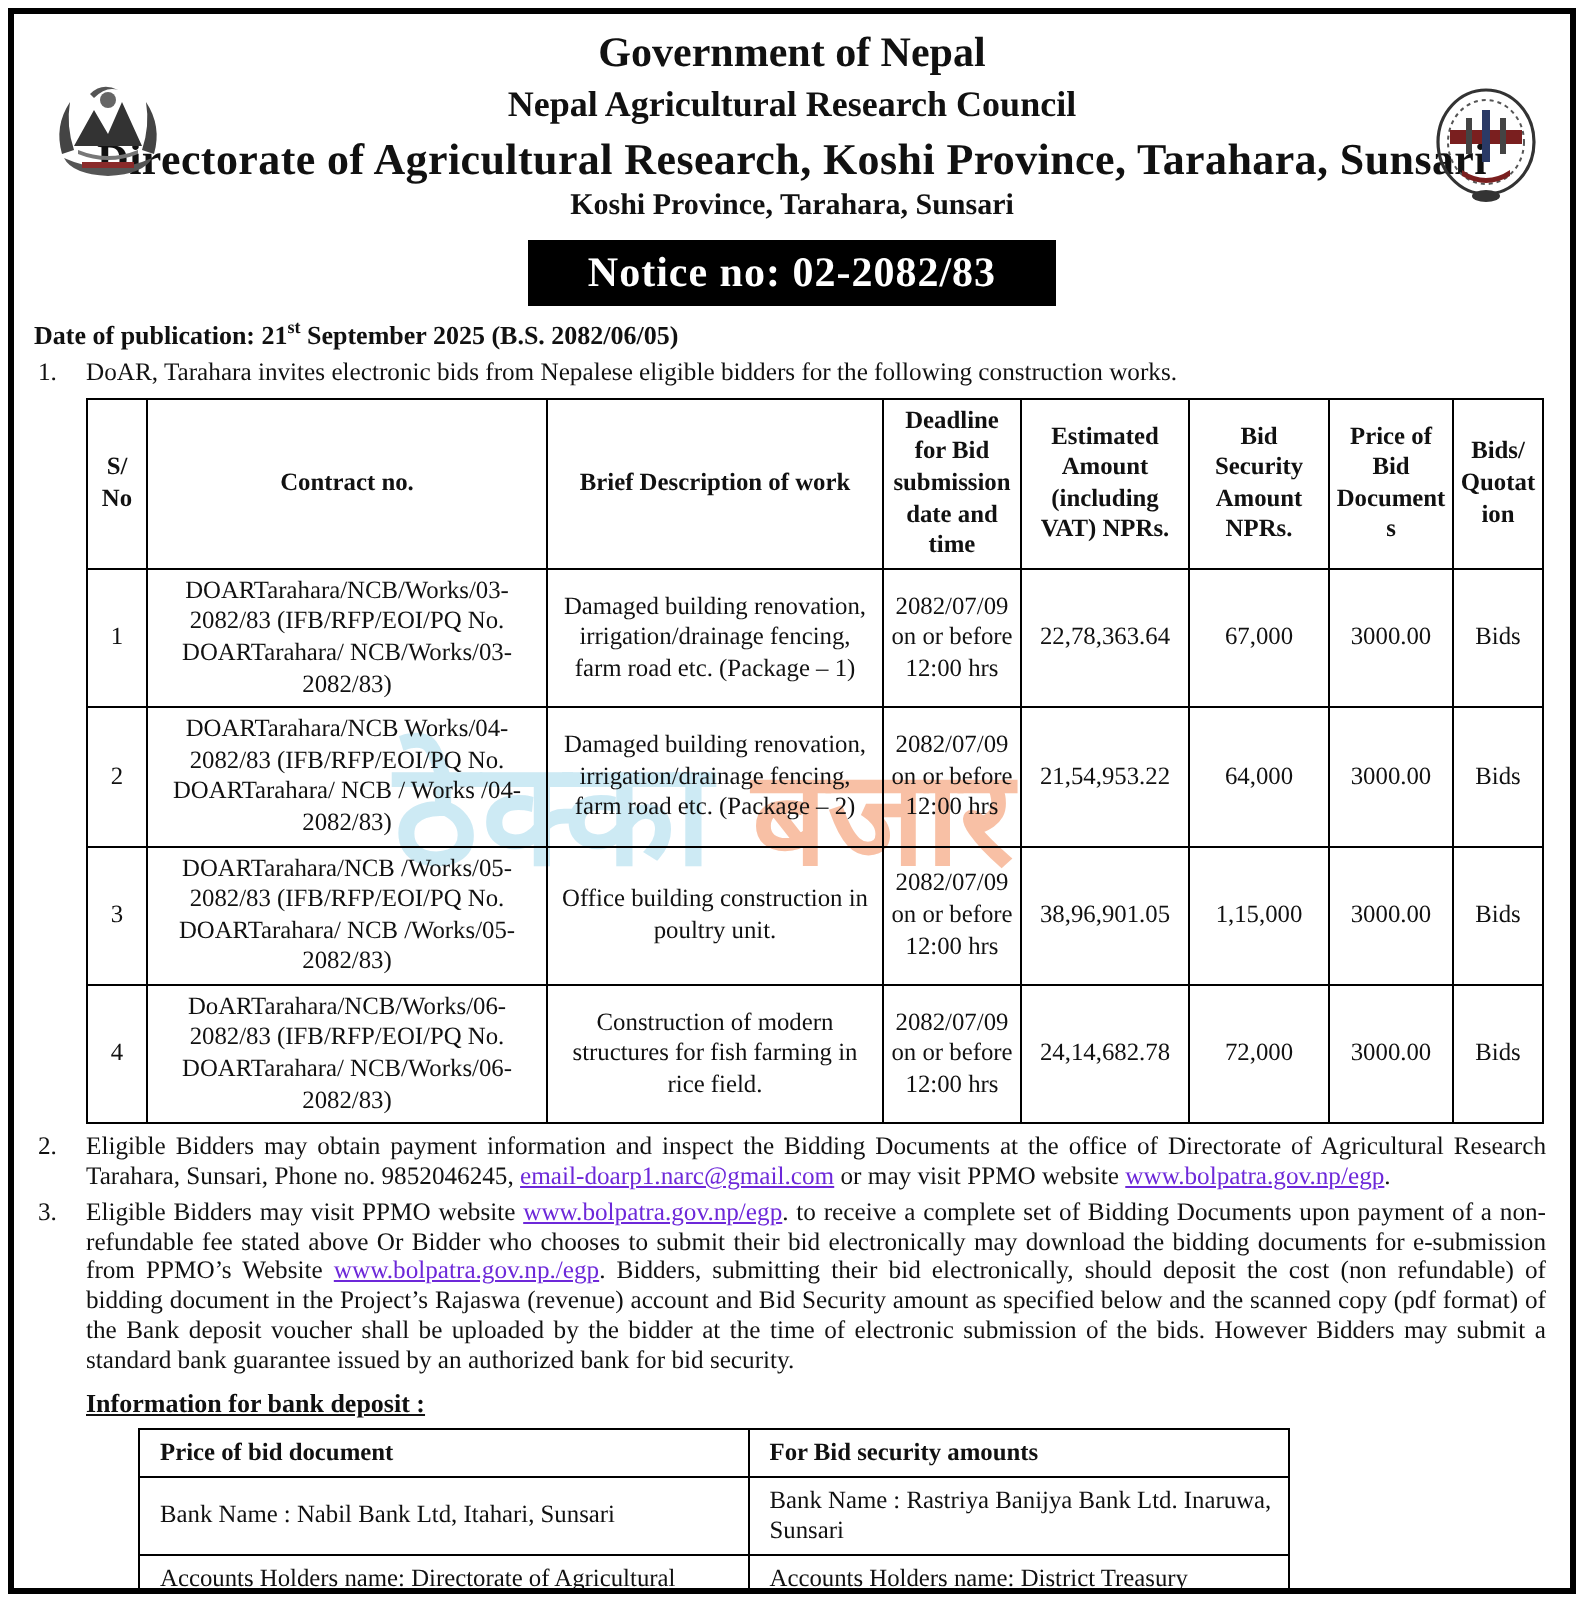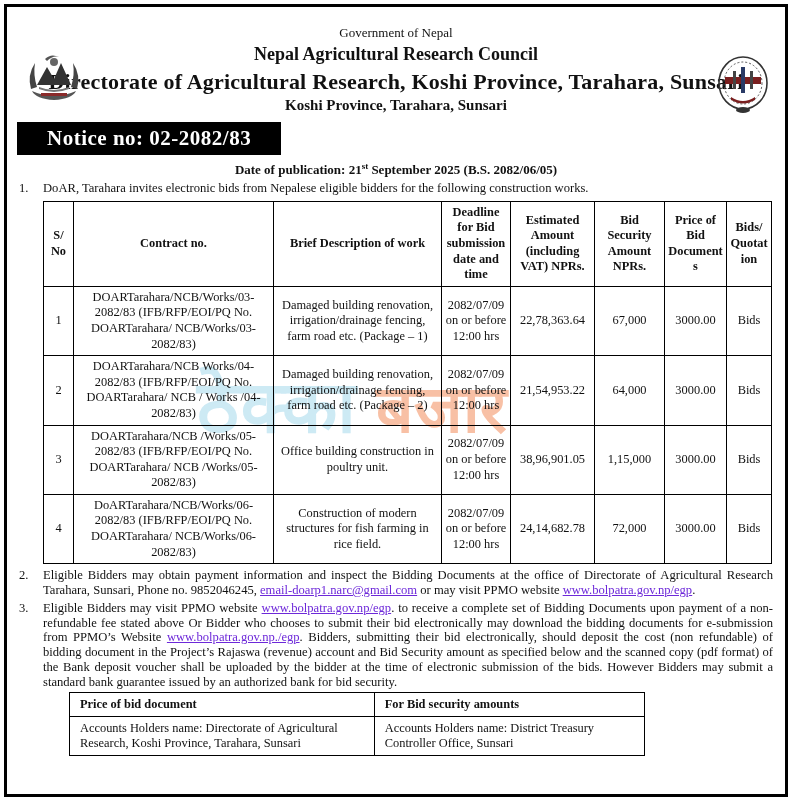--- a/index.html
+++ b/index.html
@@ -12,31 +12,31 @@
     border:3px solid #000;box-sizing:border-box;padding:4px 10px 2px 10px;overflow:hidden;
   }
   
   .watermark{position:absolute;left:190px;top:348px;z-index:0;pointer-events:none;
     font-weight:bold;white-space:nowrap;}
   .wm1{font-size:72px;color:#a6d9ec;opacity:.55;letter-spacing:2px;}
   .wm2{font-size:66px;color:#f0763a;opacity:.45;margin-left:18px;}
   .content{position:relative;z-index:1;}
   
   .hdr{text-align:center;line-height:1.25;}
-  .hdr-l1{font-size:13px;font-weight:normal;margin-top:14px;}
+  .hdr-l1{font-size:21px;font-weight:bold;margin-top:2px;}
   .hdr-l2{font-size:18px;font-weight:bold;margin-top:2px;}
   .hdr-l3{font-size:22px;font-weight:bold;margin-top:2px;letter-spacing:.2px;}
   .hdr-l4{font-size:15px;font-weight:bold;margin-top:1px;}
   .logo{position:absolute;}
   .logo-left{left:8px;top:24px;width:58px;height:56px;}
   .logo-right{right:6px;top:30px;width:52px;height:60px;}
-  .badge-wrap{margin-top:7px;}
+  .badge-wrap{text-align:center;margin-top:7px;}
   .badge{display:inline-block;background:#000;color:#fff;font-weight:bold;
     font-size:21px;padding:4px 30px;letter-spacing:.5px;}
-  .pubdate{text-align:center;font-weight:bold;font-size:13px;margin-top:7px;margin-bottom:3px;}
+  .pubdate{text-align:left;font-weight:bold;font-size:13px;margin-top:7px;margin-bottom:3px;}
   sup{font-size:9px;line-height:0;}
   
   .num-item{display:flex;font-size:12.6px;line-height:14.8px;margin-top:3px;}
   .num-item .num{flex:0 0 26px;padding-left:2px;box-sizing:border-box;}
   .num-item .itext{flex:1;text-align:justify;padding-right:2px;}
   .lnk{text-decoration:underline;color:#6d28d9;cursor:pointer;}
   
   table{border-collapse:collapse;}
   .main-table{margin:5px 0 4px 26px;width:728px;table-layout:fixed;background:transparent;}
   .main-table th,.main-table td{
@@ -178,34 +178,39 @@
           <div class="num-item">
             <div class="num">2.</div>
             <div class="itext"><span>Eligible Bidders may obtain payment information and inspect the Bidding Documents at the office of Directorate of Agricultural Research Tarahara, Sunsari, Phone no. 9852046245, </span><span class="lnk">email-doarp1.narc@gmail.com</span><span> or may visit PPMO website </span><span class="lnk">www.bolpatra.gov.np/egp</span><span>.</span></div>
           </div>
           <div class="num-item">
             <div class="num">3.</div>
             <div class="itext"><span>Eligible Bidders may visit PPMO website </span><span class="lnk">www.bolpatra.gov.np/egp</span><span>. to receive a complete set of Bidding Documents upon payment of a non-refundable fee stated above Or Bidder who chooses to submit their bid electronically may download the bidding documents for e-submission from PPMO’s Website </span><span class="lnk">www.bolpatra.gov.np./egp</span><span>. Bidders, submitting their bid electronically, should deposit the cost (non refundable) of bidding document in the Project’s Rajaswa (revenue) account and Bid Security amount as specified below and the scanned copy (pdf format) of the Bank deposit voucher shall be uploaded by the bidder at the time of electronic submission of the bids. However Bidders may submit a standard bank guarantee issued by an authorized bank for bid security.</span></div>
           </div>
         </div>
 
+      <div class="bank-head">Information for bank deposit :</div>
 
       <table class="bank-table">
         <colgroup>
             <col style="width:53%">
             <col style="width:47%">
           </colgroup>
         <thead>
             <tr id="bank-thead-row">
               <th>Price of bid document</th>
               <th>For Bid security amounts</th>
             </tr>
           </thead>
         <tbody id="bank-tbody">
             <tr>
+              <td>Bank Name : Nabil Bank Ltd, Itahari, Sunsari</td>
+              <td>Bank Name : Rastriya Banijya Bank Ltd. Inaruwa, Sunsari</td>
+            </tr>
+            <tr>
               <td>Accounts Holders name: Directorate of Agricultural Research, Koshi Province, Tarahara, Sunsari</td>
               <td>Accounts Holders name: District Treasury Controller Office, Sunsari</td>
             </tr>
           </tbody>
       </table>
 
     </div>
   </div>
 </div>
 

